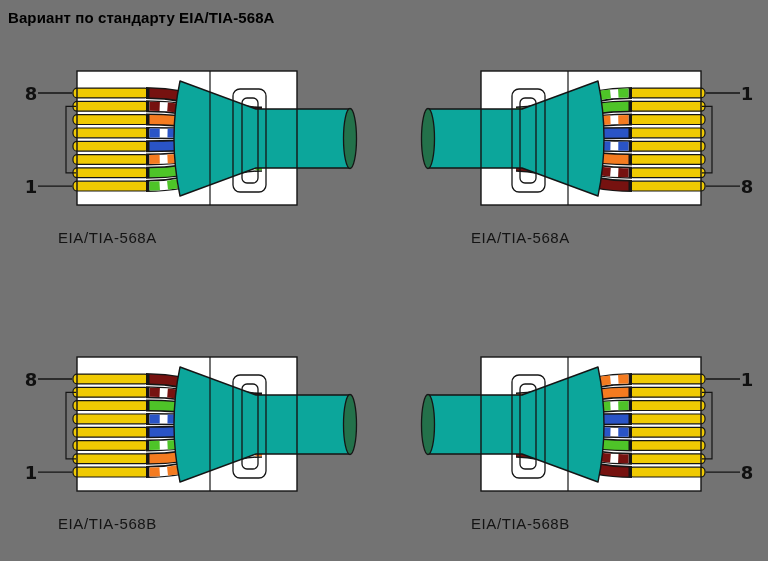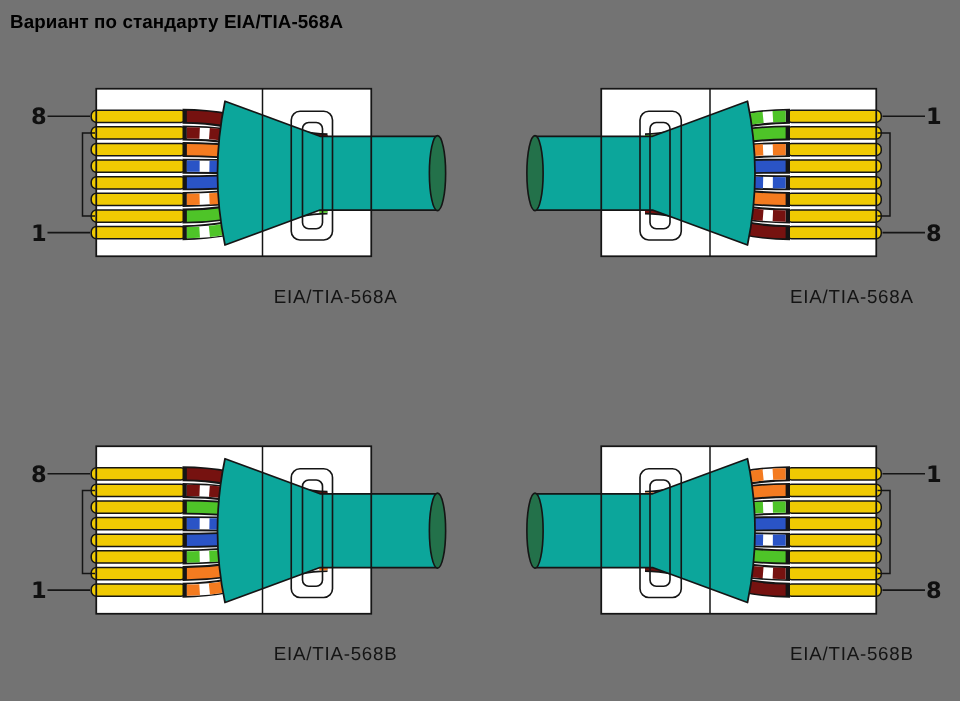--- a/index.html
+++ b/index.html
@@ -6,21 +6,21 @@
   .page{
     position:relative;width:768px;height:561px;background:#737373;
     font-family:"Liberation Sans", sans-serif;overflow:hidden;
   }
   .section-title{
     position:absolute;left:8px;font-size:15px;font-weight:bold;color:#000;
     letter-spacing:0.1px;white-space:nowrap;
   }
   svg.conn{position:absolute;width:360px;height:150px;overflow:visible;}
   .caption{
-    position:absolute;width:260px;text-align:right;font-size:15px;color:#141414;
+    position:absolute;width:260px;text-align:left;font-size:15px;color:#141414;
     letter-spacing:0.6px;white-space:nowrap;
   }
 </style>
 </head>
 <body>
 
 <div class="page">
 
   <div class="section-title" style="top:9px">Вариант по стандарту EIA/TIA-568A</div>
 

